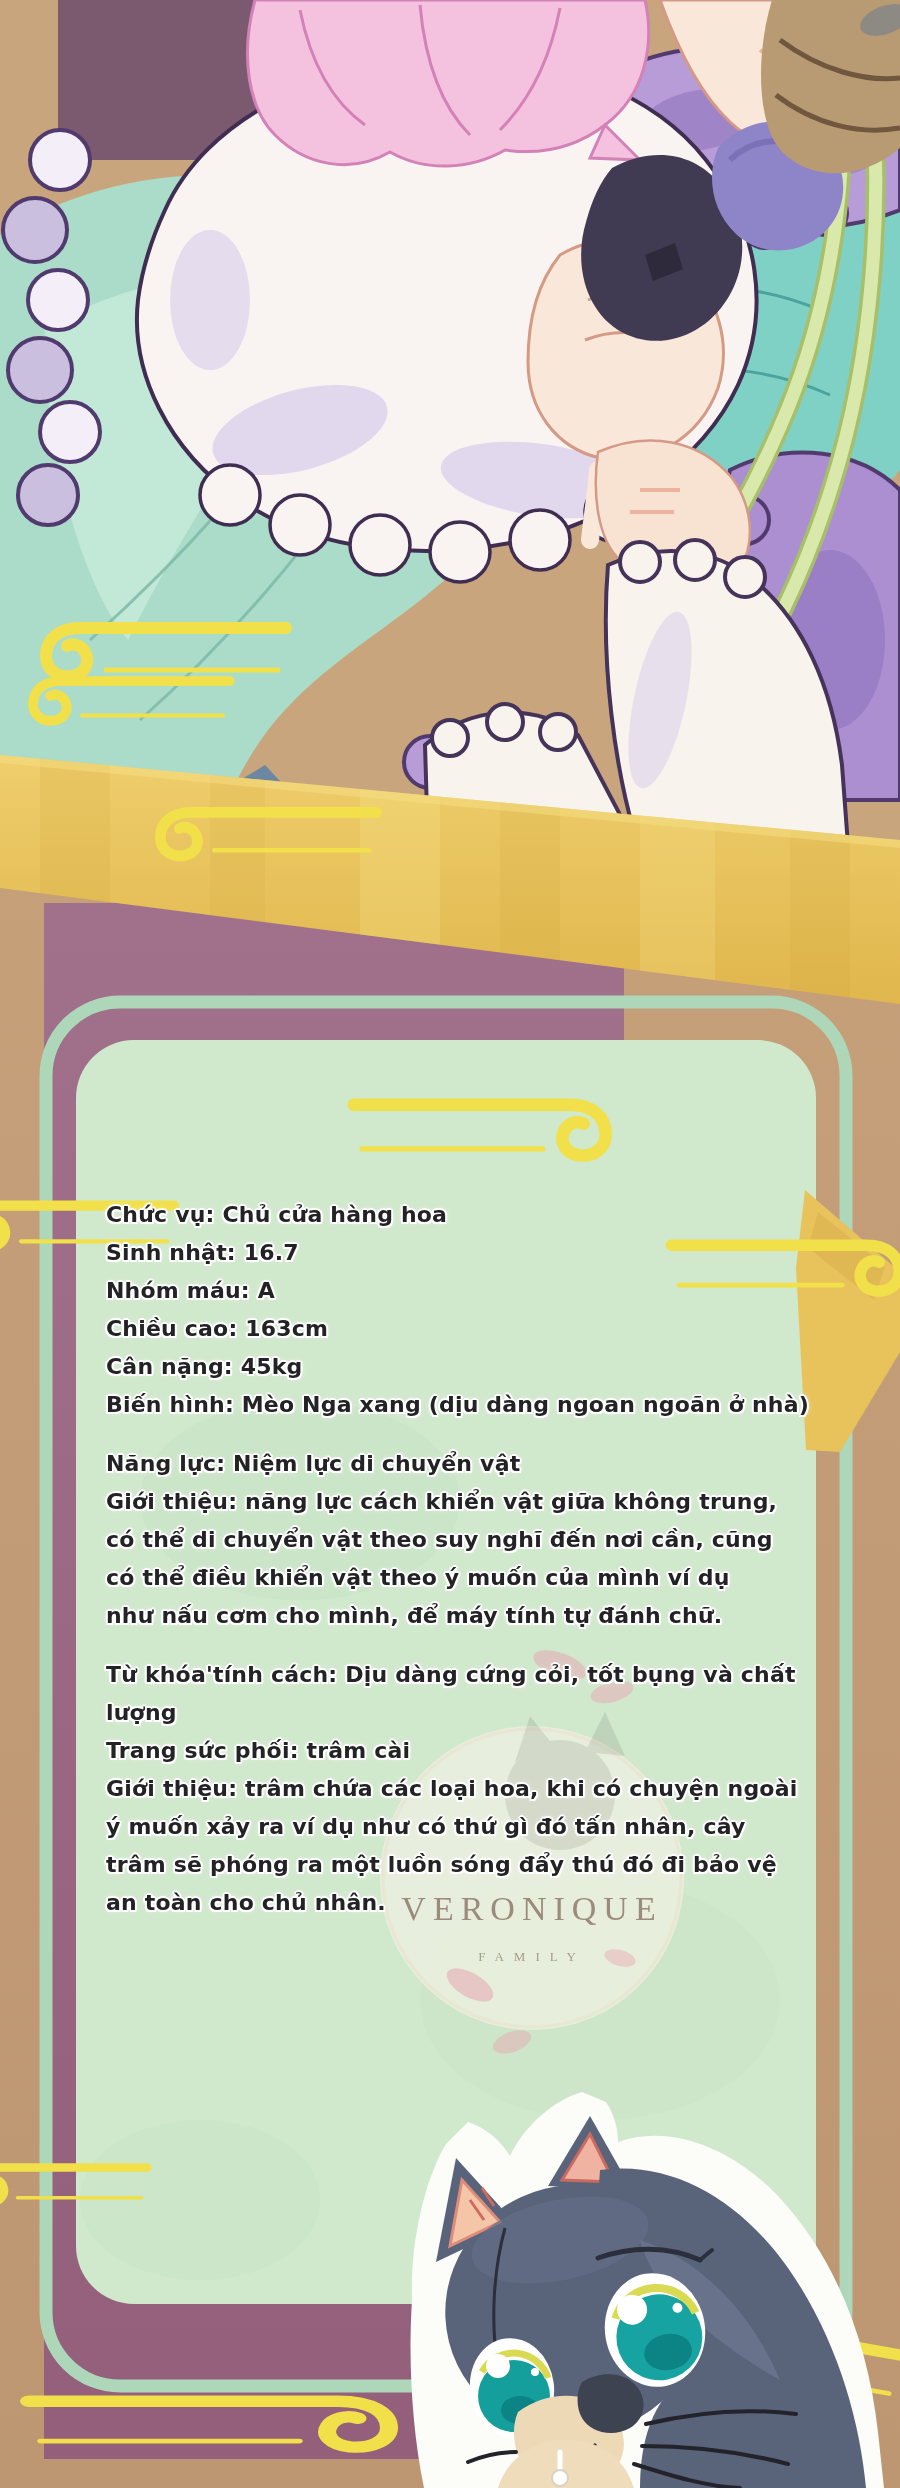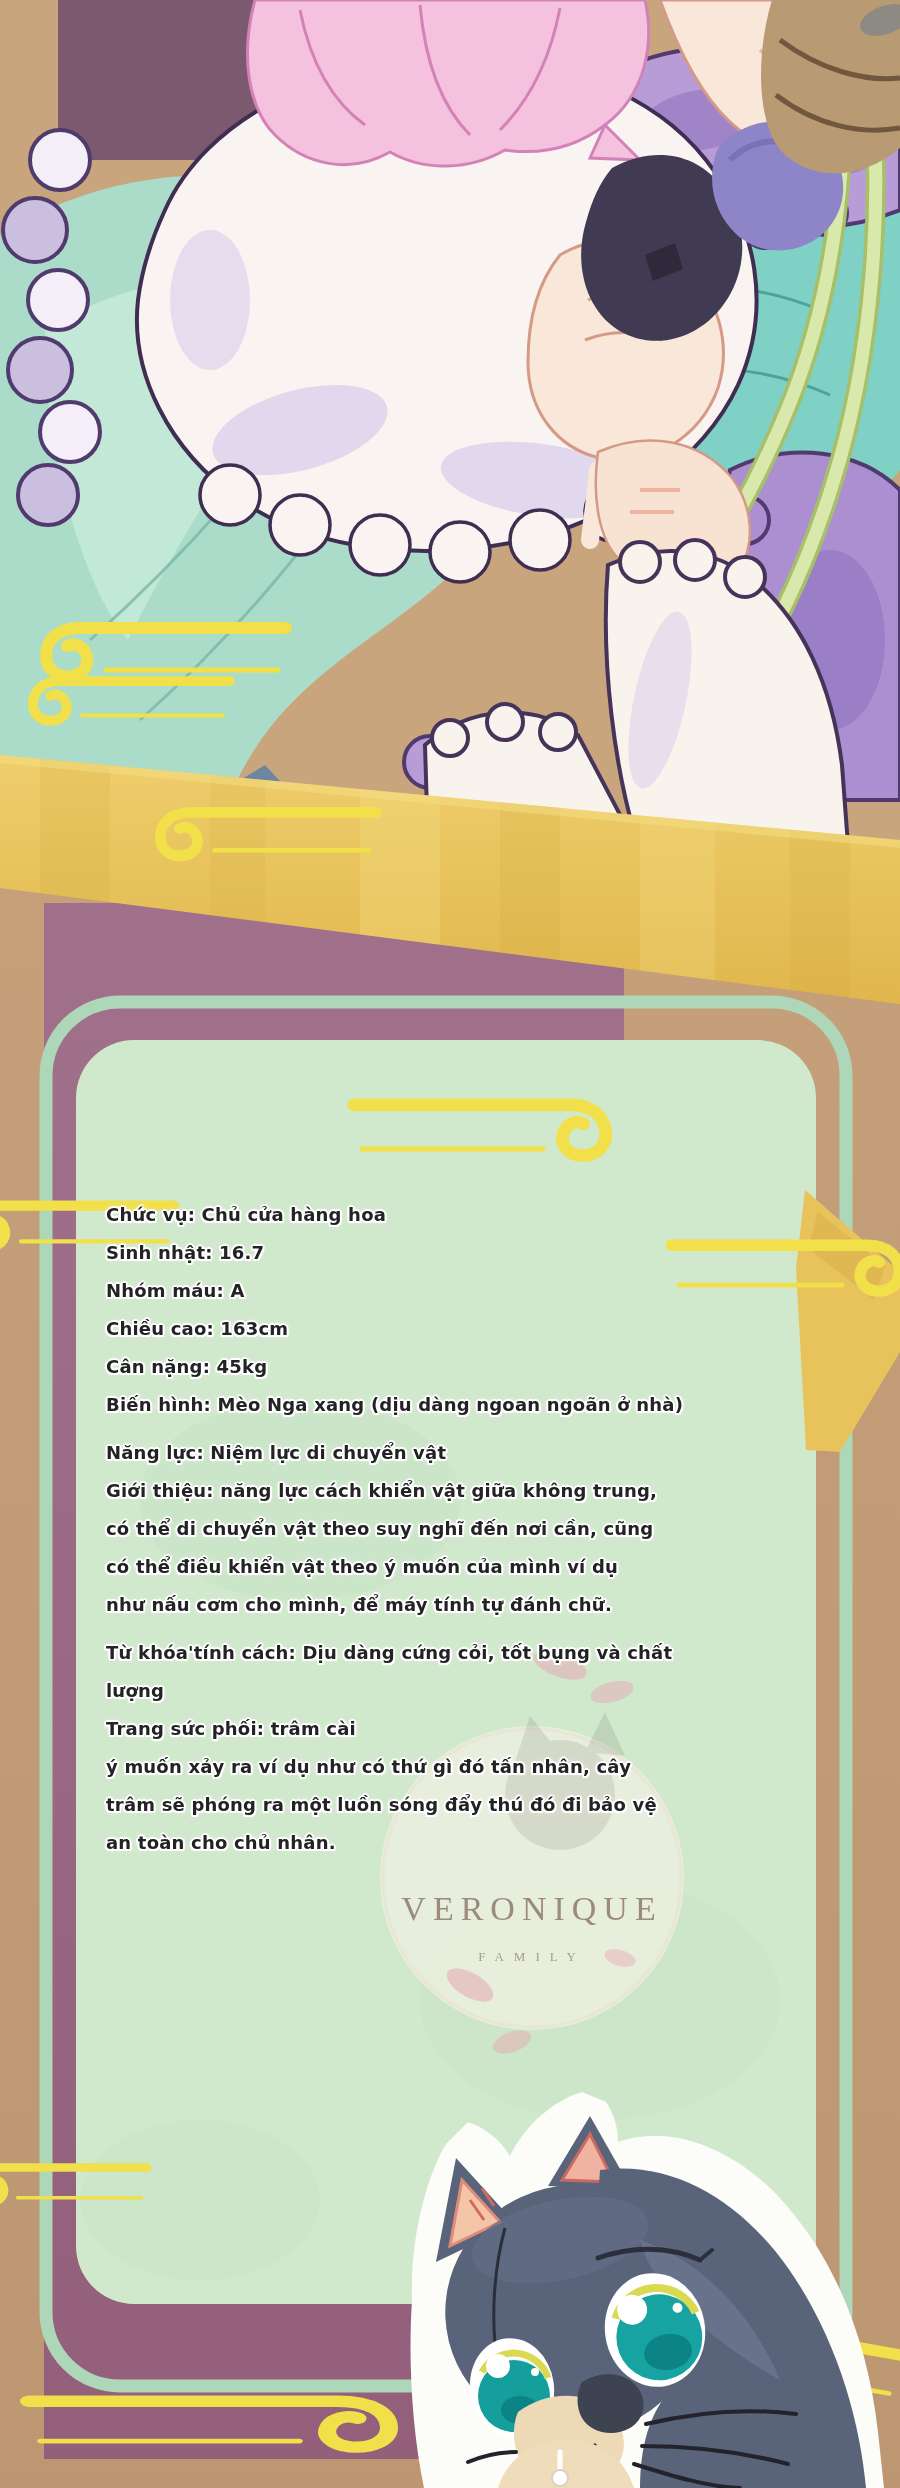--- a/index.html
+++ b/index.html
@@ -4,26 +4,26 @@
 <style>
   html,body{margin:0;padding:0;background:#8a8a8a;}
   .page{
     position:relative;width:900px;height:2488px;overflow:hidden;
     background:#c5a078;font-family:"DejaVu Sans",sans-serif;
   }
   svg.bg{position:absolute;left:0;top:0;z-index:1;display:block;}
   .text-layer{position:absolute;left:106px;top:1196px;z-index:3;width:740px;}
   .line{
     white-space:nowrap;height:38px;line-height:38px;
-    font-size:18px;font-weight:700;color:#232325;letter-spacing:.2px;
+    font-size:22px;font-weight:700;color:#232325;letter-spacing:.2px;
     text-shadow:2px 0 0 #fff,-2px 0 0 #fff,0 2px 0 #fff,0 -2px 0 #fff,
       1.5px 1.5px 0 #fff,-1.5px 1.5px 0 #fff,1.5px -1.5px 0 #fff,-1.5px -1.5px 0 #fff,
       0 0 6px rgba(255,255,255,.85);
   }
-  .gap{margin-top:10px;}
+  .gap{margin-top:21px;}
   .watermark{
     position:absolute;left:372px;top:1890px;width:320px;text-align:center;z-index:2;
   }
   .wm-title{
     font-family:"Liberation Serif",serif;font-size:34px;letter-spacing:7px;
     color:#8a7265;opacity:.8;
   }
   .wm-sub{
     font-family:"Liberation Serif",serif;font-size:13px;letter-spacing:10px;
     color:#93806f;opacity:.75;margin-top:21px;
@@ -272,18 +272,19 @@
   <div class="line">Cân nặng: 45kg</div>
   <div class="line">Biến hình: Mèo Nga xang (dịu dàng ngoan ngoãn ở nhà)</div>
   <div class="line gap">Năng lực: Niệm lực di chuyển vật</div>
   <div class="line">Giới thiệu: năng lực cách khiển vật giữa không trung,</div>
   <div class="line">có thể di chuyển vật theo suy nghĩ đến nơi cần, cũng</div>
   <div class="line">có thể điều khiển vật theo ý muốn của mình ví dụ</div>
   <div class="line">như nấu cơm cho mình, để máy tính tự đánh chữ.</div>
   <div class="line gap">Từ khóa'tính cách: Dịu dàng cứng cỏi, tốt bụng và chất</div>
   <div class="line">lượng</div>
   <div class="line">Trang sức phối: trâm cài</div>
+  <div class="line">Giới thiệu: trâm chứa các loại hoa, khi có chuyện ngoài</div>
   <div class="line">ý muốn xảy ra ví dụ như có thứ gì đó tấn nhân, cây</div>
   <div class="line">trâm sẽ phóng ra một luồn sóng đẩy thú đó đi bảo vệ</div>
   <div class="line">an toàn cho chủ nhân.</div>
 </div>
 
 </div>
 
 </body></html>

